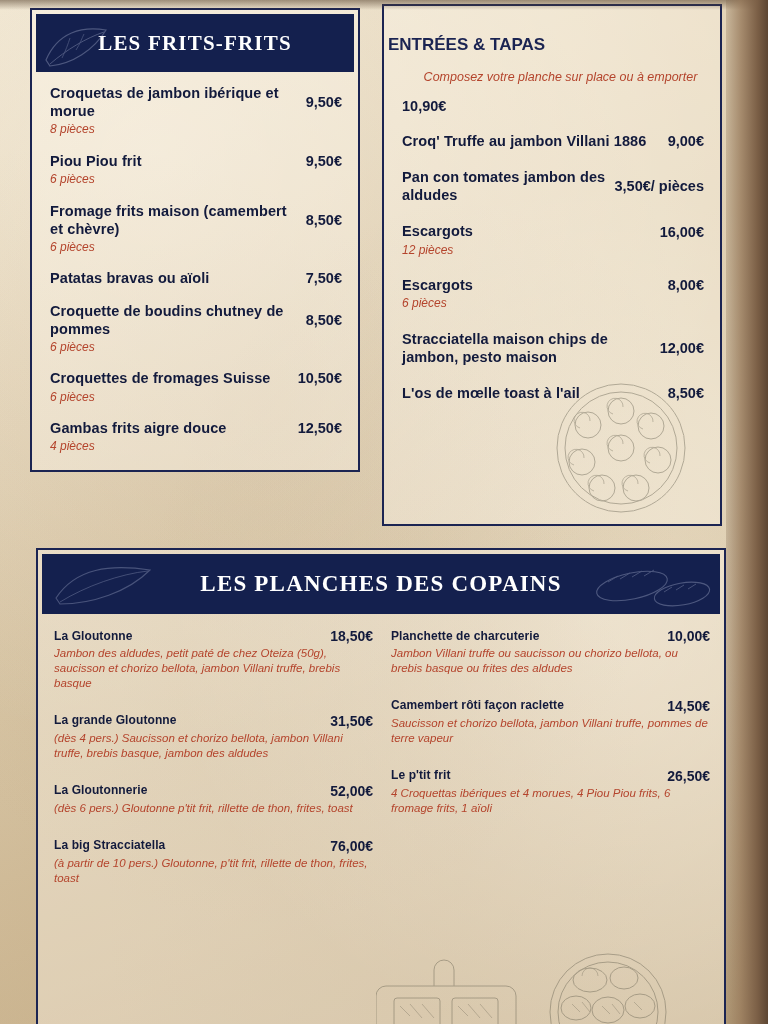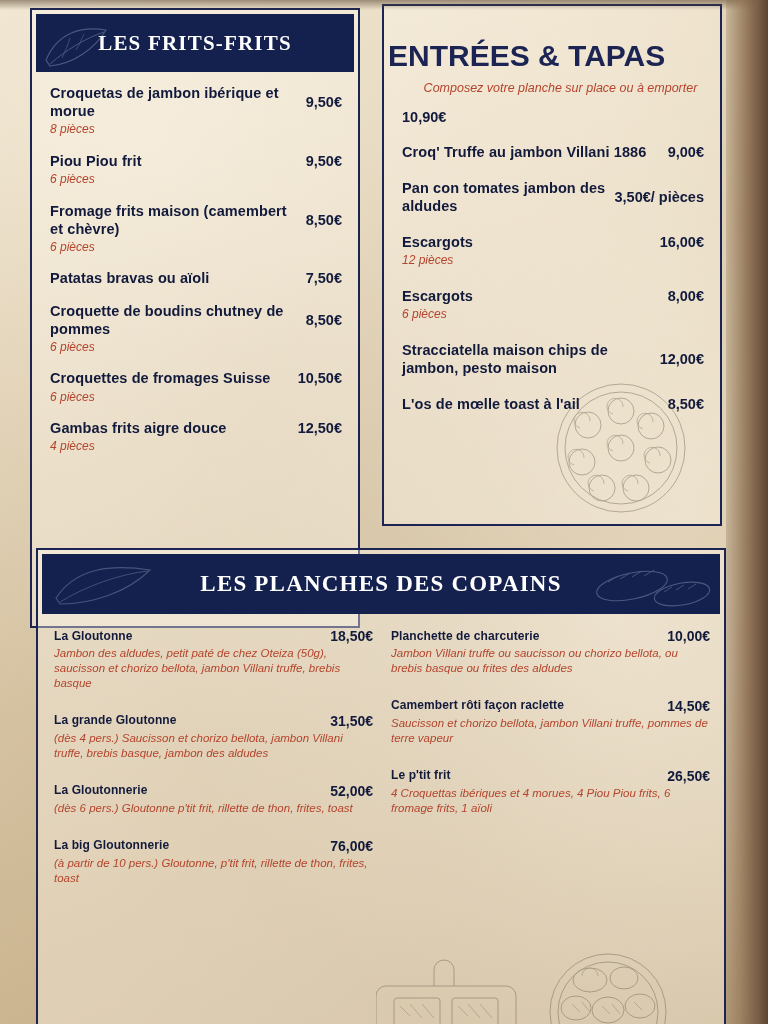--- a/index.html
+++ b/index.html
@@ -46,41 +46,41 @@
     background: linear-gradient(180deg, rgba(90,70,50,0.55), rgba(90,70,50,0));
   }
 
   
   .card {
     position: absolute;
     border: 2px solid #1b2452;
     background: rgba(255,250,238,0.38);
     box-sizing: border-box;
   }
-  #frits-card  { left: 30px;  top: 8px;   width: 330px; height: 620px; }
+  #frits-card  { left: 30px;  top: 8px;   width: 330px; height: 464px; }
   #entrees-card{ left: 382px; top: 4px;   width: 340px; height: 522px; }
   #planches-card{left: 36px;  top: 548px; width: 690px; height: 534px; }
 
   .band {
     background: #14204e;
     color: #fff;
     position: relative;
     overflow: hidden;
   }
   .band h2 {
     margin: 0;
     text-align: center;
     font-family: "Liberation Serif", serif;
     font-weight: bold;
     letter-spacing: 1.2px;
   }
   #frits-band   { height: 58px; margin: 4px; }
   #frits-band h2{ font-size: 21px; line-height: 58px; }
   #entrees-band { height: 52px; margin: 4px 4px 0 4px; background: transparent; color:#14204e;}
-  #entrees-band h2 { font-size: 30px; line-height: 50px; color:#1b2452; }
+  #entrees-band h2 { font-size: 17px; line-height: 50px; color:#1b2452; }
   #planches-band { height: 60px; margin: 4px; }
   #planches-band h2 { font-size: 23px; line-height: 60px; }
 
   .band-deco {
     position: absolute;
     opacity: 0.28;
     color: #cfd6ee;
   }
   .subtitle {
     text-align: center;
@@ -339,21 +339,21 @@
         </div>
         <div class="item">
           <div class="item-row">
             <div class="item-name">La Gloutonnerie</div>
             <div class="item-price">52,00€</div>
           </div>
           <div class="item-desc">(dès 6 pers.) Gloutonne p'tit frit, rillette de thon, frites, toast</div>
         </div>
         <div class="item">
           <div class="item-row">
-            <div class="item-name">La big Gloutonnerie</div>
+            <div class="item-name">La big Stracciatella</div>
             <div class="item-price">76,00€</div>
           </div>
           <div class="item-desc">(à partir de 10 pers.) Gloutonne, p'tit frit, rillette de thon, frites, toast</div>
         </div>
       </div>
 
       <div class="col">
         <div class="item">
           <div class="item-row">
             <div class="item-name">Planchette de charcuterie</div>

